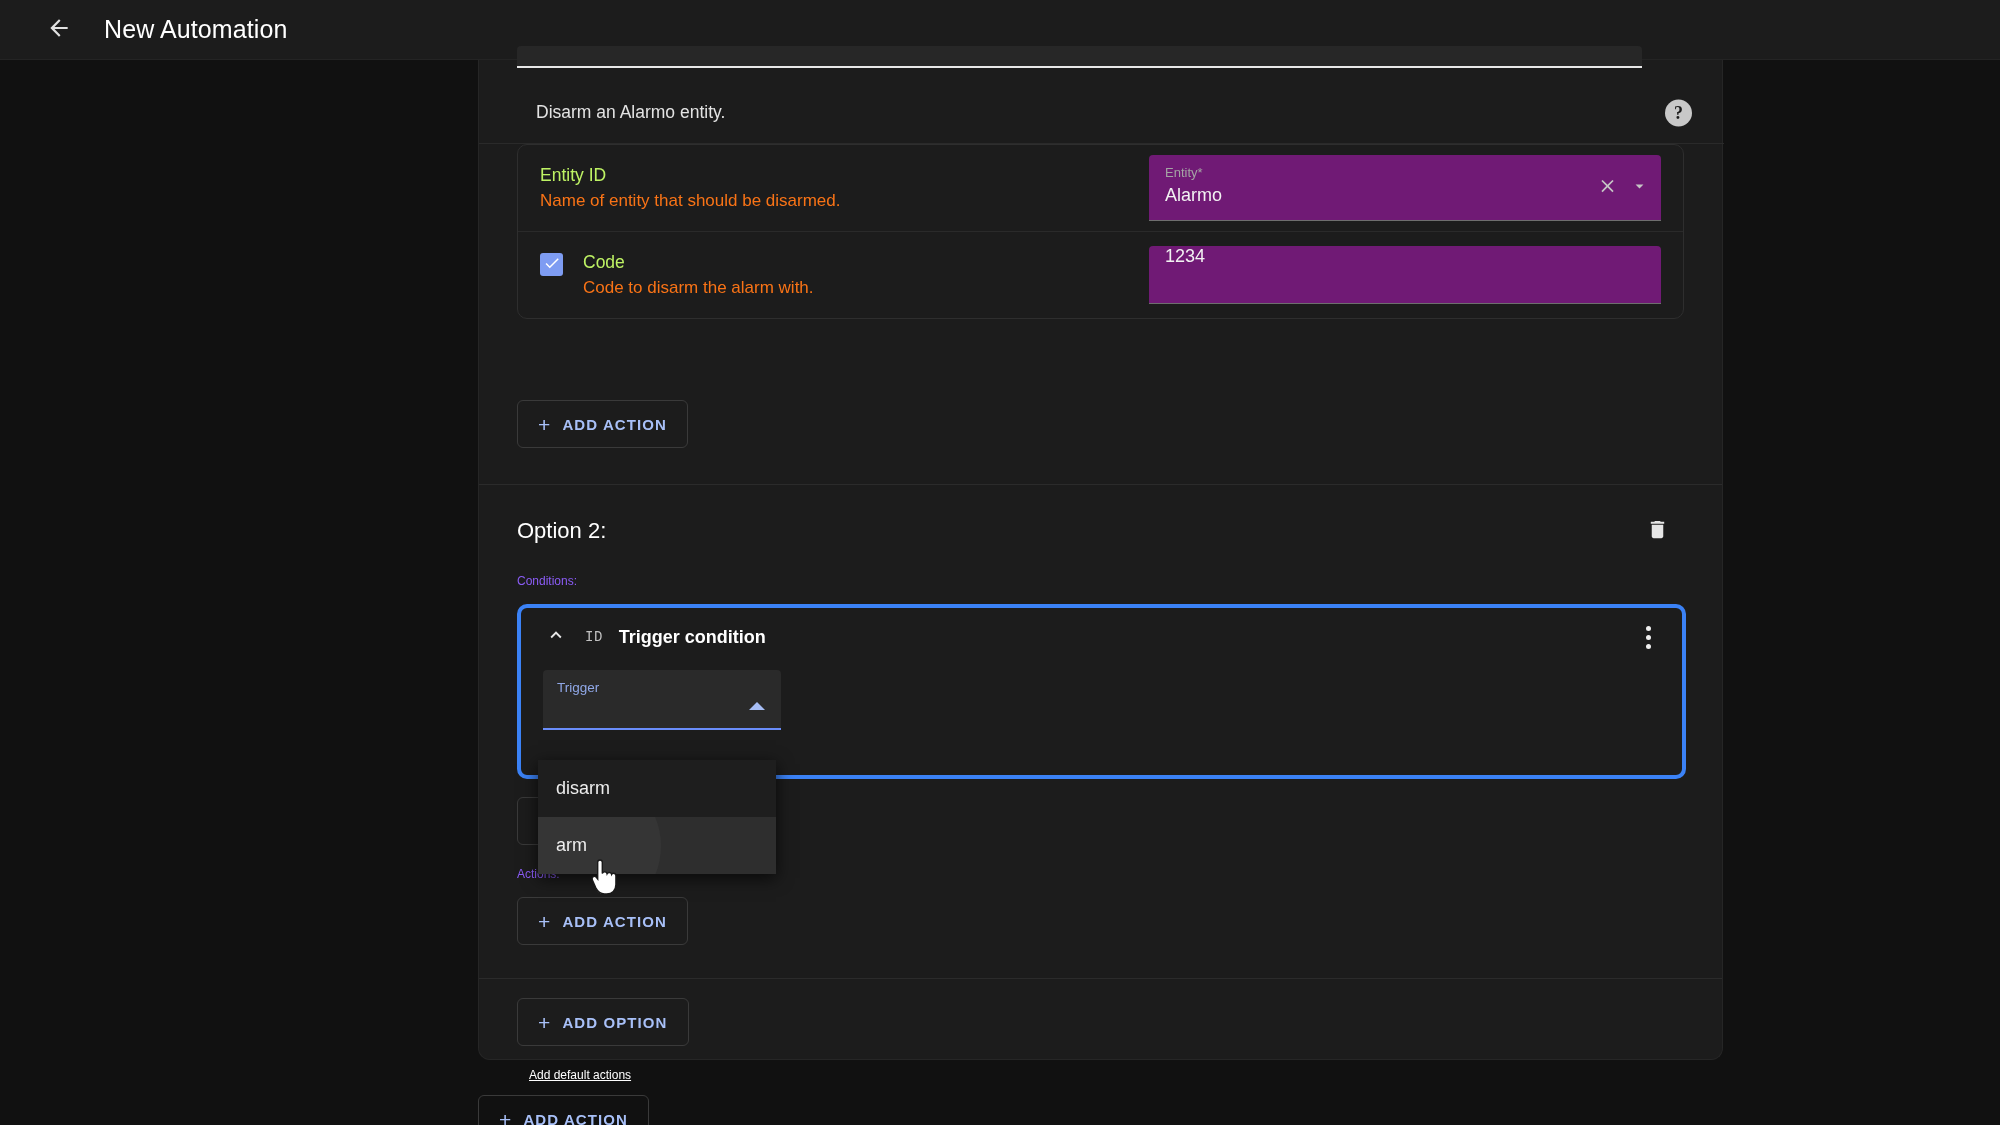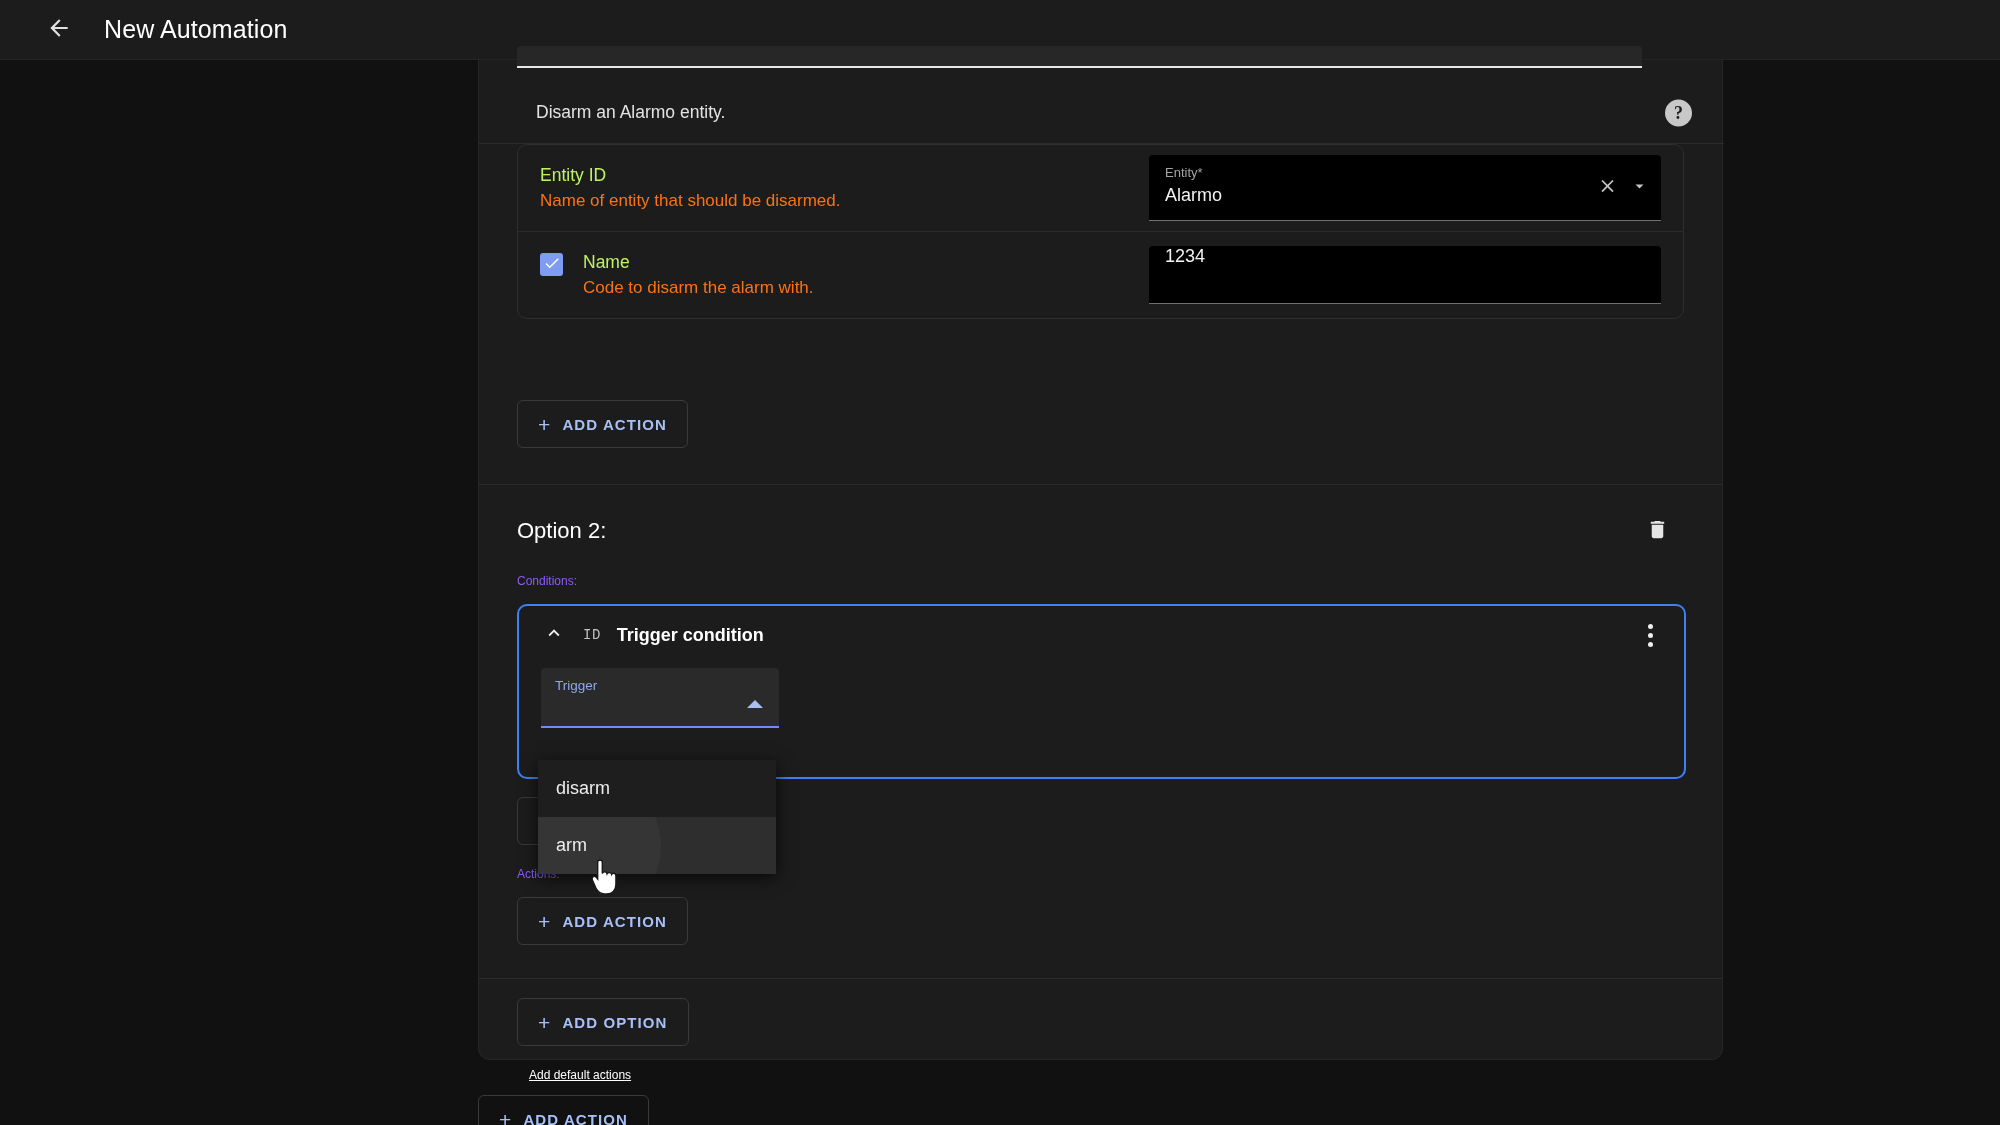--- a/index.html
+++ b/index.html
@@ -112,21 +112,21 @@
     color: #bef264; font-size: 17.5px; line-height: 24px;
   }
   .field-desc {
     color: #f97316; font-size: 17px; line-height: 24px; margin-top: 2px;
   }
   .field-right {
     width: 534px; padding-right: 22px; flex: 0 0 auto;
   }
   .mdc-field {
     position: relative;
-    background: #000000;
+    background: #701a75;
     border-radius: 4px 4px 0 0;
     border-bottom: 1.5px solid #6e6e6e;
     height: 66px;
     padding: 10px 14px 0 16px;
     cursor: text;
   }
   .mdc-field .mlabel {
     color: #a4a4a4; font-size: 13px; line-height: 16px;
   }
   .mdc-field .mvalue {
@@ -168,21 +168,21 @@
   .trash-btn {
     width: 42px; height: 42px; border-radius: 50%;
     display: flex; align-items: center; justify-content: center;
     cursor: pointer;
   }
   .trash-btn svg { width: 23px; height: 23px; fill: #e6e6e6; }
 
   .cond-card {
     position: relative;
     background: #1c1c1c;
-    border: 2px solid #3b82f6;
+    border: 4px solid #3b82f6;
     border-radius: 10px;
   }
   .cond-head {
     display: flex; align-items: center; height: 58px; padding: 0 14px 0 18px;
   }
   .chev-btn { width: 34px; height: 34px; display:flex; align-items:center; justify-content:center; cursor:pointer; }
   .chev-btn svg { width: 22px; height: 22px; fill: #e8e8e8; }
   .id-badge {
     color: #c2c2c2; font-size: 14px; letter-spacing: .5px;
     font-family: "Liberation Mono", monospace; margin: 0 16px 0 12px;
@@ -309,21 +309,21 @@
       <div class="field-row">
         <div class="field-left">
           <div class="checkbox">
             <span>
               <svg viewBox="0 0 24 24">
                   <path d="M9 16.2L4.8 12l-1.4 1.4L9 19 21 7l-1.4-1.4z"></path>
                 </svg>
             </span>
           </div>
           <div>
-            <div class="field-label">Name</div>
+            <div class="field-label">Code</div>
             <div class="field-desc">Code to disarm the alarm with.</div>
           </div>
         </div>
         <div class="field-right">
           <div class="mdc-field plain">
             <div class="mvalue">1234</div>
           </div>
         </div>
       </div>
     </div>

